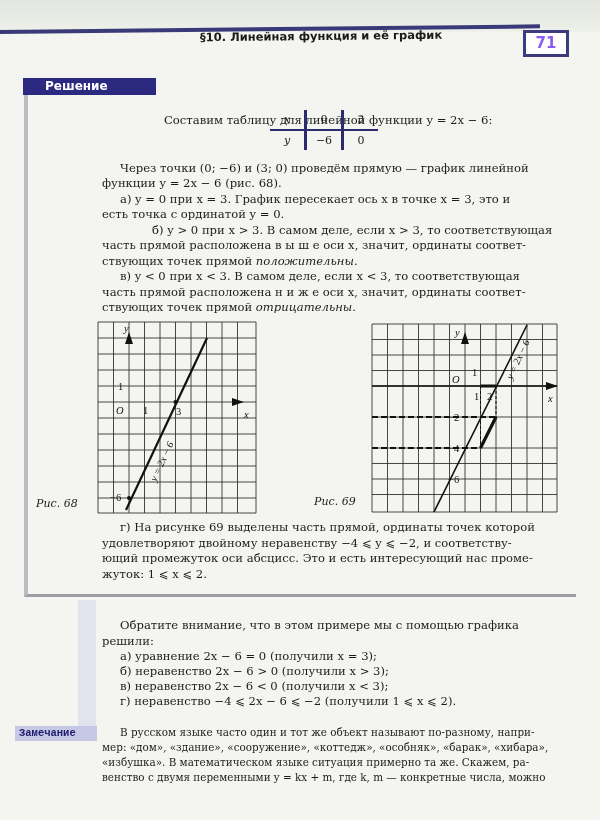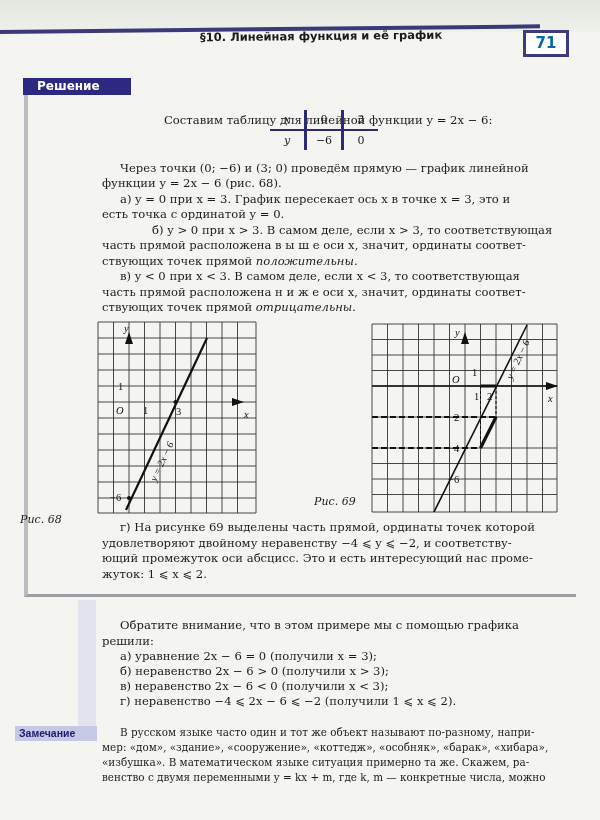--- a/index.html
+++ b/index.html
@@ -6,36 +6,36 @@
   body{width:600px;height:820px;background:#f4f5f1;position:relative;overflow:hidden;
     font-family:"DejaVu Serif","Liberation Serif",serif;color:#1c1c1c;}
   .topband{position:absolute;left:0;top:0;width:600px;height:32px;
     background:linear-gradient(#e3e6e0,#eef0ea);}
   .hdr-line{position:absolute;left:0;top:30px;width:540px;height:4px;background:#3a3a78;
     transform:rotate(-0.6deg);transform-origin:left;}
   .hdr-title{position:absolute;left:200px;top:29px;font-family:"DejaVu Sans","Liberation Sans",sans-serif;
     font-weight:bold;font-size:11.5px;color:#1a1a1a;transform:rotate(-0.6deg);}
   .page-num{position:absolute;left:523px;top:30px;width:46px;height:27px;border:3px solid #3b3b7d;
     background:#fff;box-sizing:border-box;font-family:"DejaVu Sans","Liberation Sans",sans-serif;
-    font-weight:bold;font-size:15px;text-align:center;line-height:21px;color:#0369a1;}
+    font-weight:bold;font-size:15px;text-align:center;line-height:21px;color:#8b5cf6;}
   .sol-box{position:absolute;left:24px;top:79px;width:552px;height:518px;
     border-left:4px solid #b9bcc0;border-bottom:3px solid #9b9ea2;box-sizing:border-box;}
-  .sol-badge{position:absolute;left:23px;top:78px;width:108px;height:17px;background:#2b2a80;
+  .sol-badge{position:absolute;left:23px;top:78px;width:133px;height:17px;background:#2b2a80;
     color:#fff;font-family:"DejaVu Sans","Liberation Sans",sans-serif;font-weight:bold;font-size:12px;
-    line-height:17px;padding-left:14px;box-sizing:border-box;}
+    line-height:17px;padding-left:22px;box-sizing:border-box;}
   .txt{position:absolute;font-size:11.6px;line-height:15.6px;white-space:nowrap;}
   .txt i{font-style:italic;}
   table.vt{position:absolute;left:270px;top:110px;border-collapse:collapse;font-size:11px;}
   table.vt td{width:34px;height:19px;text-align:center;padding:0;}
   table.vt tr:first-child td{border-bottom:2px solid #2d2b70;}
   table.vt td:not(:last-child){border-right:3px solid #2d2b70;}
   .cap{position:absolute;font-style:italic;font-size:11px;}
   .graph{position:absolute;}
   .zam-badge{position:absolute;left:15px;top:726px;width:82px;height:15px;background:#c6c8e6;
-    color:#1d1b6e;font-family:Liberation Sans, sans-serif;font-weight:bold;font-size:10.5px;
+    color:#1d1b6e;font-family:Liberation Mono, monospace;font-weight:bold;font-size:10.5px;
     line-height:15px;padding-left:4px;box-sizing:border-box;}
   .zam-strip{position:absolute;left:78px;top:600px;width:18px;height:140px;background:#e2e3ec;}
 </style>
 </head>
 <body>
 
 <div class="topband"></div>
 <div class="hdr-line"></div>
 <div class="hdr-title">§10. Линейная функция и её график</div>
 <div class="page-num">71</div>
@@ -111,21 +111,21 @@
     <text x="28" y="12" font-style="italic">y</text>
     <text x="148" y="98" font-style="italic">x</text>
     <text x="20" y="94" font-style="italic">O</text>
     <text x="47" y="94">1</text>
     <text x="80" y="95">3</text>
     <text x="22" y="70">1</text>
     <text x="14" y="181">−6</text>
     <text x="0" y="0" font-style="italic" font-size="10" transform="translate(60,162) rotate(-65)">y = 2x − 6</text>
   </g>
 </svg>
-<div class="cap" style="left:20px;top:497px;margin-top:16px;">Рис. 68</div>
+<div class="cap" style="left:36px;top:497px;">Рис. 68</div>
 
 <svg class="graph" style="left:370px;top:322px;" width="190" height="194">
   <g stroke="#333" stroke-width="0.9">
     <line x1="2" y1="2" x2="2" y2="190"></line>
       <line x1="17.5" y1="2" x2="17.5" y2="190"></line>
     <line x1="33" y1="2" x2="33" y2="190"></line>
       <line x1="48.5" y1="2" x2="48.5" y2="190"></line>
     <line x1="64" y1="2" x2="64" y2="190"></line>
       <line x1="79.5" y1="2" x2="79.5" y2="190"></line>
     <line x1="95" y1="2" x2="95" y2="190"></line>

